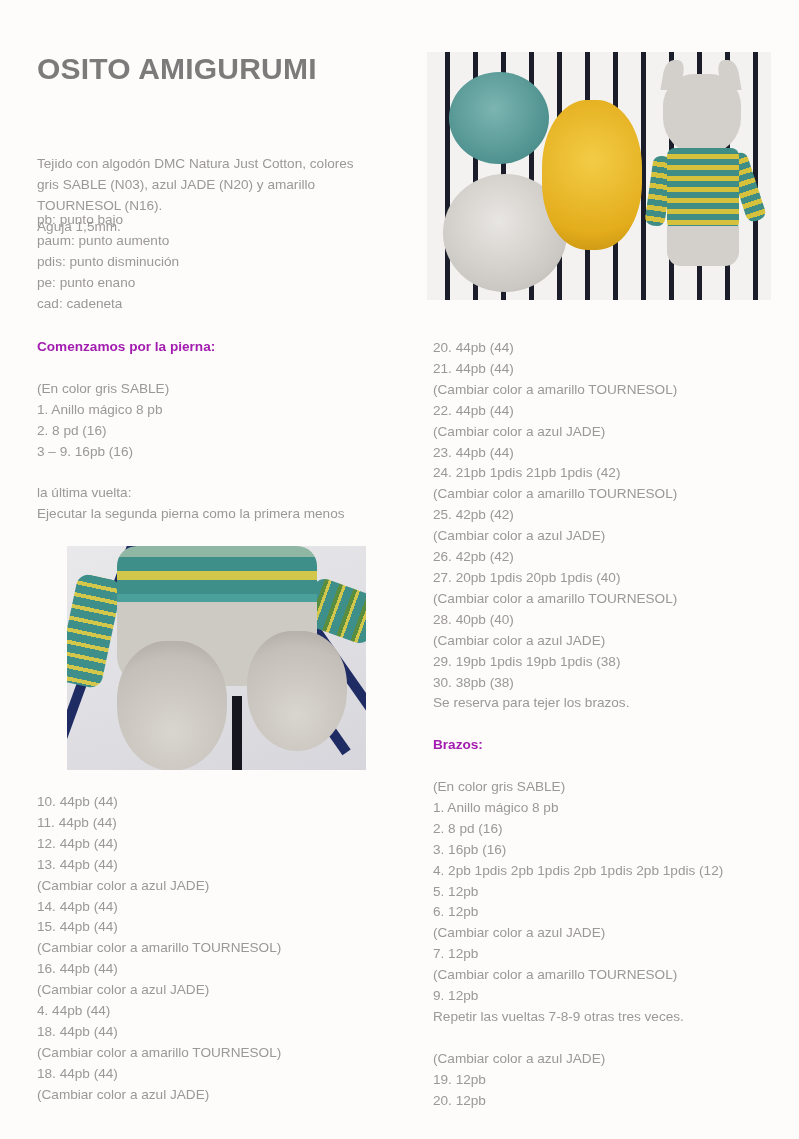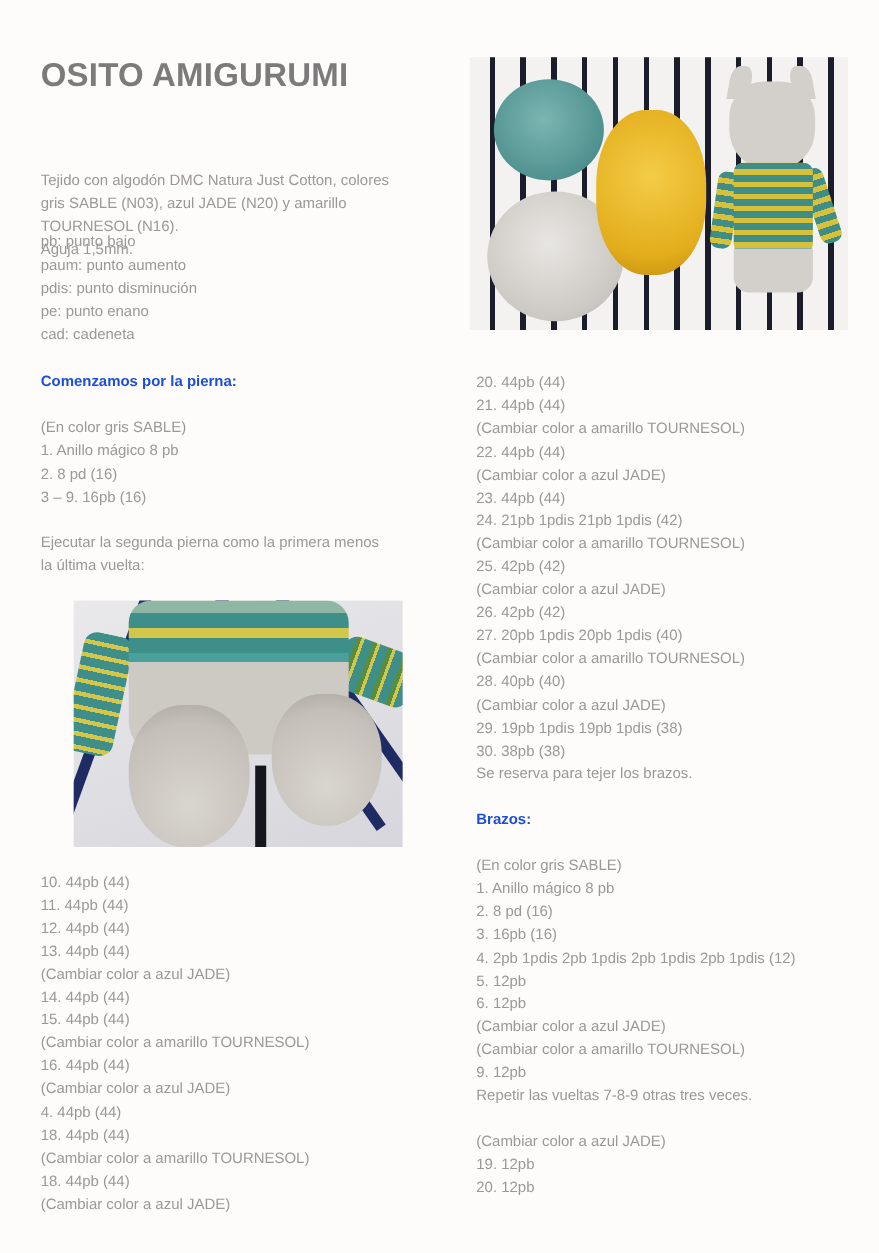--- a/index.html
+++ b/index.html
@@ -9,21 +9,21 @@
       font-family: "Liberation Sans", "DejaVu Sans", sans-serif;
       color: #9b9898;
       position: relative;
     }
     .title {
       position: absolute; left: 37px; top: 52px;
       font-size: 30px; font-weight: bold; color: #7c7a7a;
       letter-spacing: 0.2px; margin: 0;
     }
     .line { font-size: 13.6px; line-height: 20.9px; white-space: nowrap; margin: 0; }
-    .heading { font-weight: bold; color: #1d4ed8; }
+    .heading { font-weight: bold; color: #a21caf; }
     .block { position: absolute; }
     .photo {
       position: absolute; overflow: hidden;
       background: #f1f0ee;
     }
     
     .photo-top { left: 427px; top: 52px; width: 344px; height: 248px;
       background: repeating-linear-gradient(90deg, #f3f2f0 0 18px, #1b1d2a 18px 23px, #f3f2f0 23px 28px); }
     .yarn { position: absolute; border-radius: 50%; }
     .yarn-teal { left: 22px; top: 20px; width: 100px; height: 92px; background: radial-gradient(circle at 45% 40%, #7cb5b2, #4f928f 70%, #3c7673); }
@@ -75,22 +75,22 @@
 </div>
 
 <div class="block" style="left:37px; top:337px;">
   <p class="line heading">Comenzamos por la pierna:</p>
   <p class="line">&nbsp;</p>
   <p class="line">(En color gris SABLE)</p>
   <p class="line">1. Anillo mágico 8 pb</p>
   <p class="line">2. 8 pd (16)</p>
   <p class="line">3 – 9. 16pb (16)</p>
   <p class="line">&nbsp;</p>
+  <p class="line">la última vuelta:</p>
   <p class="line">Ejecutar la segunda pierna como la primera menos</p>
-  <p class="line">la última vuelta:</p>
 </div>
 
 <div class="photo photo-mid">
   <div class="stripe-navy" style="left:20px; top:-20px; transform:rotate(20deg);"></div>
   <div class="stripe-navy" style="left:200px; top:-30px; transform:rotate(-35deg);"></div>
   <div class="stripe-navy" style="left:255px; top:-30px; transform:rotate(-35deg);"></div>
   <div class="stripe-navy" style="left:165px; top:150px; height:90px; background:#15161e;"></div>
   <div class="arm-l"></div>
   <div class="arm-r"></div>
   <div class="leg-body"></div>
@@ -154,20 +154,21 @@
   <p class="line heading">Brazos:</p>
   <p class="line">&nbsp;</p>
   <p class="line">(En color gris SABLE)</p>
   <p class="line">1. Anillo mágico 8 pb</p>
   <p class="line">2. 8 pd (16)</p>
   <p class="line">3. 16pb (16)</p>
   <p class="line">4. 2pb 1pdis 2pb 1pdis 2pb 1pdis 2pb 1pdis (12)</p>
   <p class="line">5. 12pb</p>
   <p class="line">6. 12pb</p>
   <p class="line">(Cambiar color a azul JADE)</p>
+  <p class="line">7. 12pb</p>
   <p class="line">(Cambiar color a amarillo TOURNESOL)</p>
   <p class="line">9. 12pb</p>
   <p class="line">Repetir las vueltas 7-8-9 otras tres veces.</p>
   <p class="line">&nbsp;</p>
   <p class="line">(Cambiar color a azul JADE)</p>
   <p class="line">19. 12pb</p>
   <p class="line">20. 12pb</p>
 </div>
 
 </body></html>

